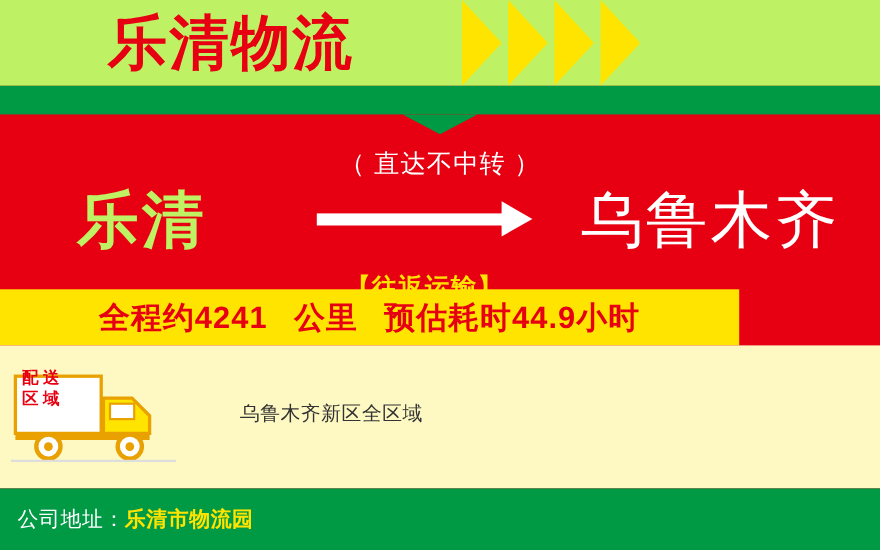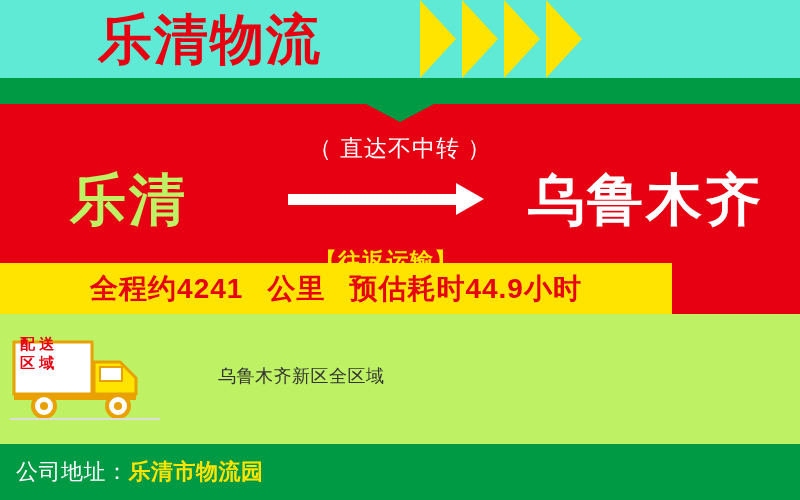--- a/index.html
+++ b/index.html
@@ -20,21 +20,21 @@
     background: #e60012;
     overflow: hidden;
   }
   
   .top-strip {
     position: absolute;
     left: 0;
     top: 0;
     width: 800px;
     height: 78px;
-    background: #5eead4;
+    background: #bef264;
     overflow: hidden;
   }
   .logo-text {
     position: absolute;
     left: 98px;
     top: 6px;
     font-size: 54px;
     font-weight: bold;
     color: #e60012;
     letter-spacing: 2px;
@@ -90,21 +90,21 @@
     color: #bef264;
     line-height: 70px;
     letter-spacing: 3px;
     white-space: nowrap;
   }
   .city-to {
     position: absolute;
     right: 36px;
     top: 165px;
     font-size: 56px;
-    font-weight: bold;
+    font-weight: normal;
     color: #ffffff;
     line-height: 70px;
     letter-spacing: 3px;
     white-space: nowrap;
     text-align: center;
   }
   .direct-label {
     position: absolute;
     left: 0;
     right: 0;
@@ -174,21 +174,21 @@
   }
   .yellow-text .gap { display: inline-block; width: 24px; }
 
   
   .white-area {
     position: absolute;
     left: 0;
     top: 314px;
     width: 800px;
     height: 130px;
-    background: #bef264;
+    background: #fef9c3;
   }
   .truck {
     position: absolute;
     left: 10px;
     top: 14px;
     width: 150px;
     height: 100px;
   }
   .delivery-tag {
     position: absolute;
@@ -219,21 +219,21 @@
     left: 0;
     bottom: 0;
     width: 800px;
     height: 56px;
     background: #009944;
     display: flex;
     align-items: center;
   }
   .footer-text {
     padding-left: 16px;
-    font-size: 22px;
+    font-size: 19px;
     color: #ffffff;
     letter-spacing: 0.5px;
     white-space: nowrap;
   }
   .footer-text .addr { color: #ffe400; font-weight: bold; }
 </style>
 </head>
 <body>
 
 <div class="banner">

